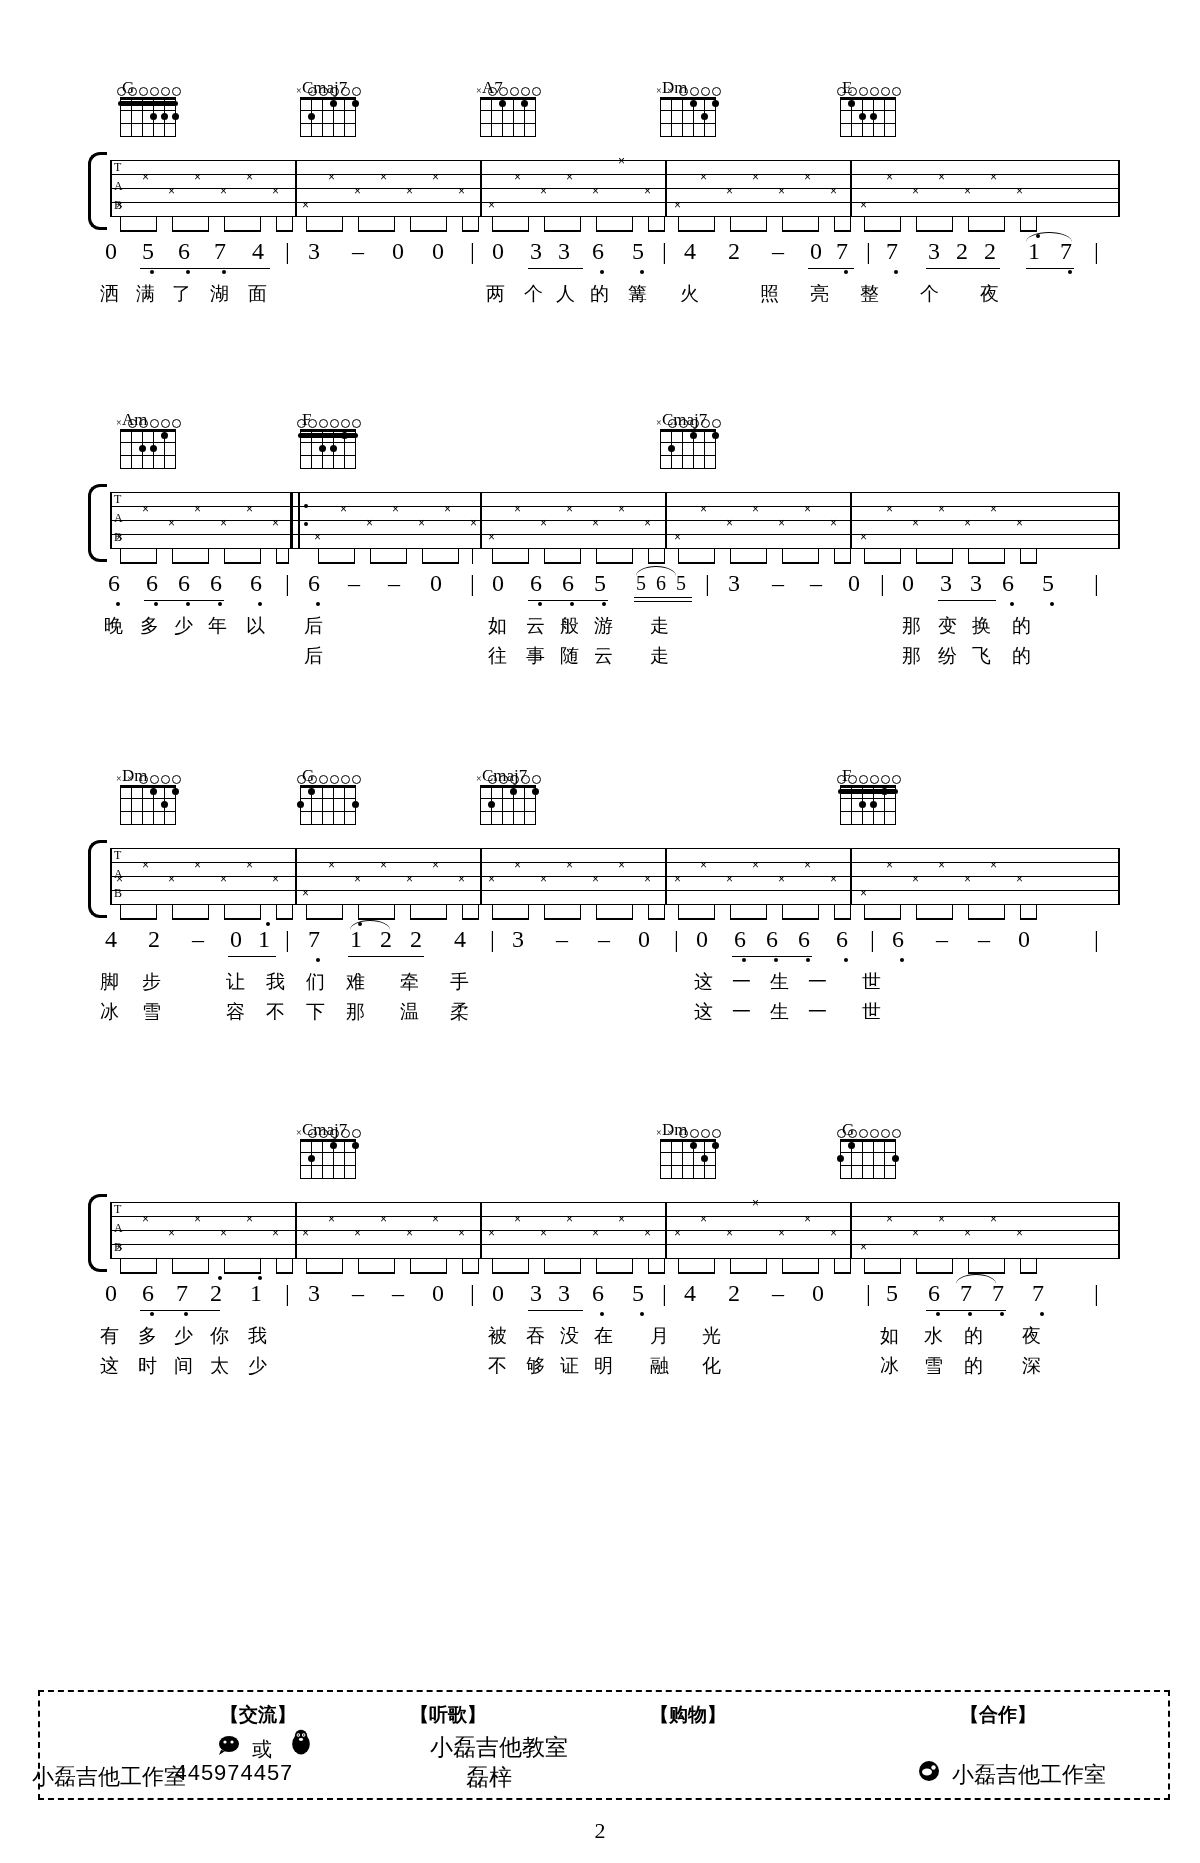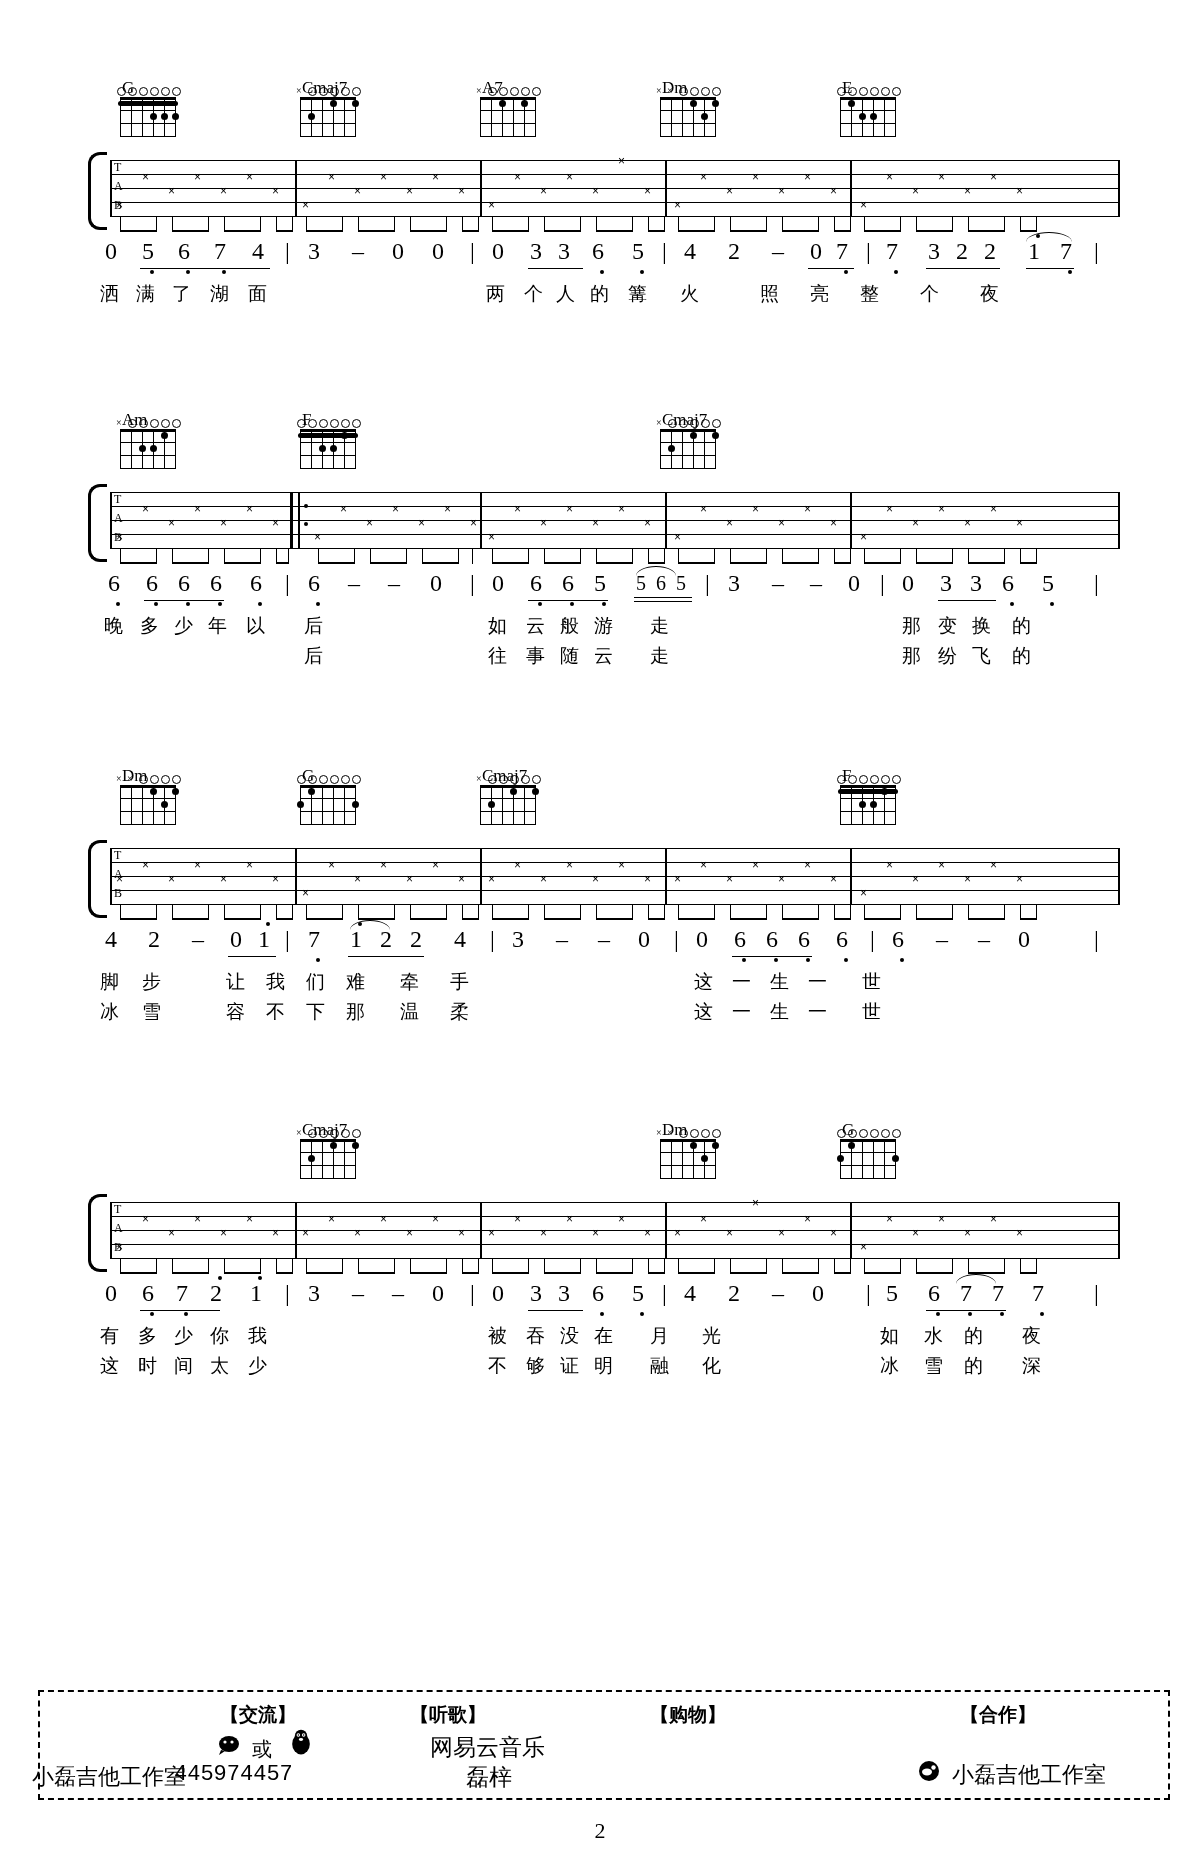--- a/index.html
+++ b/index.html
@@ -1184,21 +1184,21 @@
     <circle cx="10" cy="8" r="2" fill="#fff"></circle>
         <circle cx="16" cy="8" r="2" fill="#fff"></circle>
     <circle cx="10" cy="8" r="0.9" fill="#000"></circle>
         <circle cx="16" cy="8" r="0.9" fill="#000"></circle>
     <ellipse cx="13" cy="13" rx="2.4" ry="1.6" fill="#fff"></ellipse>
   </svg>
 
   <div class="ftxt" style="left:-8px;top:70px;font-size:22px;">小磊吉他工作室</div>
   <div class="ftxt" style="left:134px;top:70px;font-size:22px;font-family:Liberation Mono, monospace;">445974457</div>
 
-  <div class="ftxt" style="left:390px;top:40px;font-size:23px;">网易云音乐</div>
+  <div class="ftxt" style="left:390px;top:40px;font-size:23px;">小磊吉他教室</div>
   <div class="ftxt" style="left:426px;top:70px;font-size:23px;">磊梓</div>
 
   <svg class="qq" style="left:878px;top:68px;width:22px;height:22px;" viewBox="0 0 22 22">
     <circle cx="11" cy="11" r="10" fill="#000"></circle>
     <ellipse cx="9" cy="12" rx="5" ry="3.4" fill="#fff"></ellipse>
     <circle cx="15.5" cy="7.5" r="2.2" fill="#fff"></circle>
   </svg>
   <div class="ftxt" style="left:912px;top:68px;font-size:22px;">小磊吉他工作室</div>
 </div>
 

